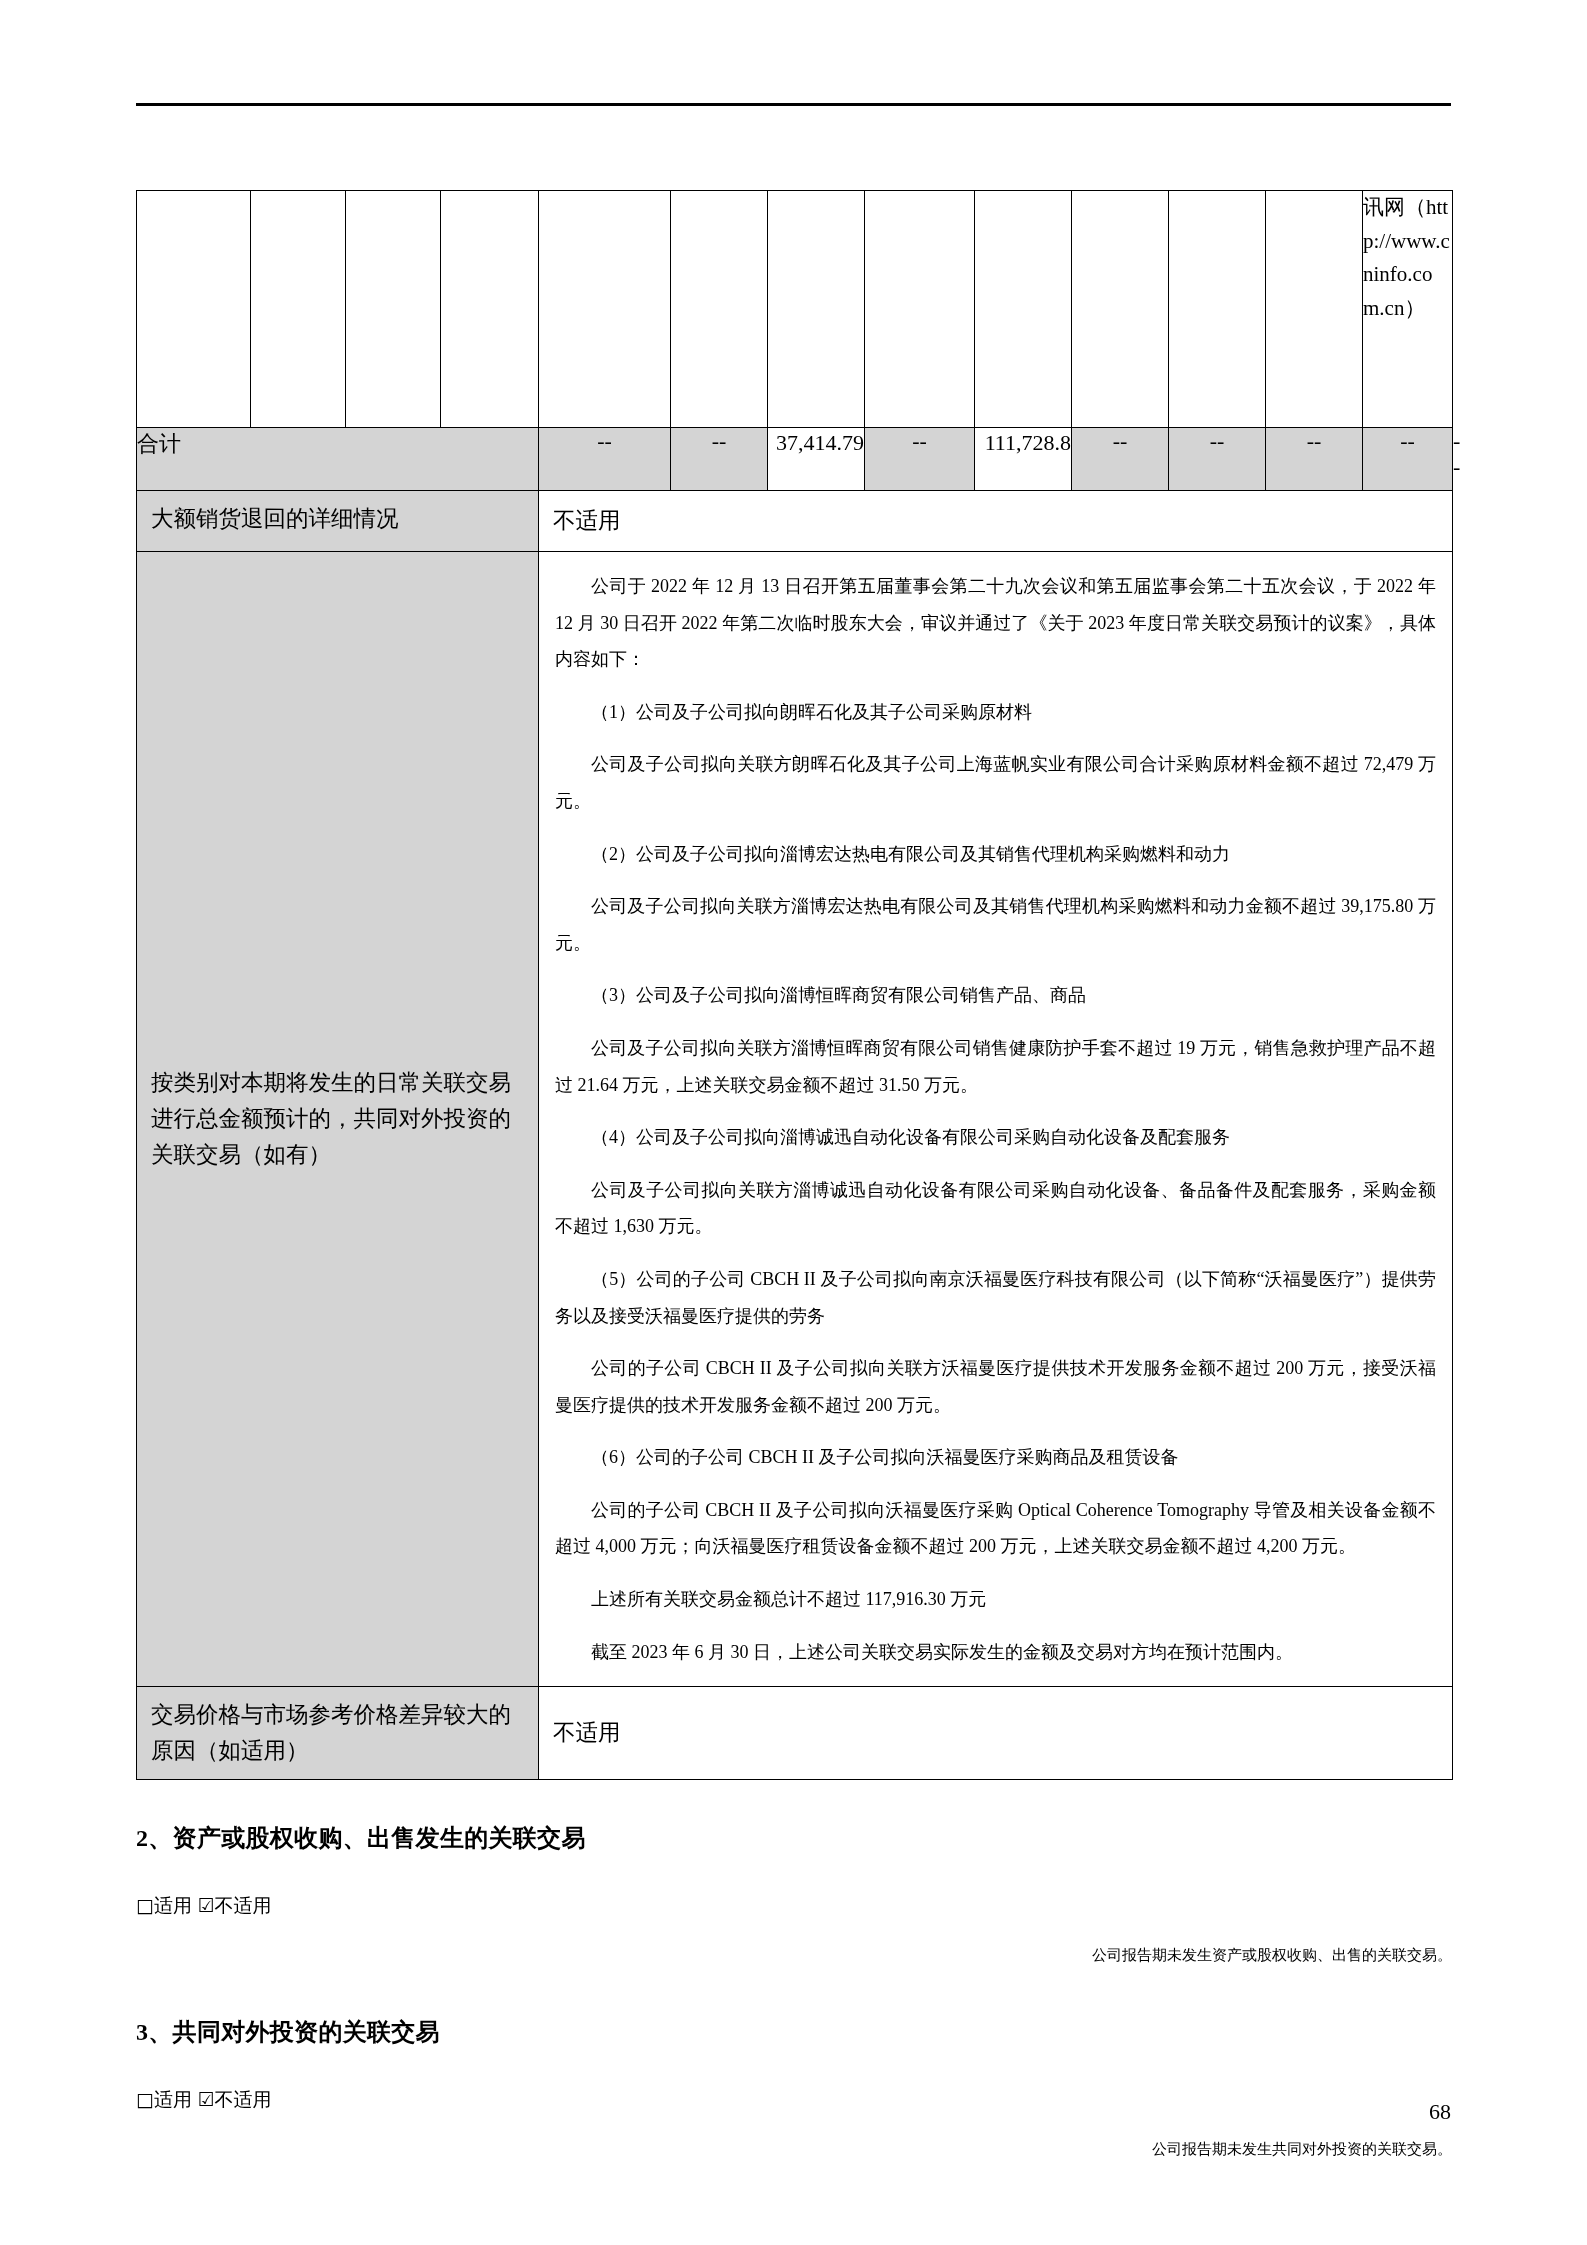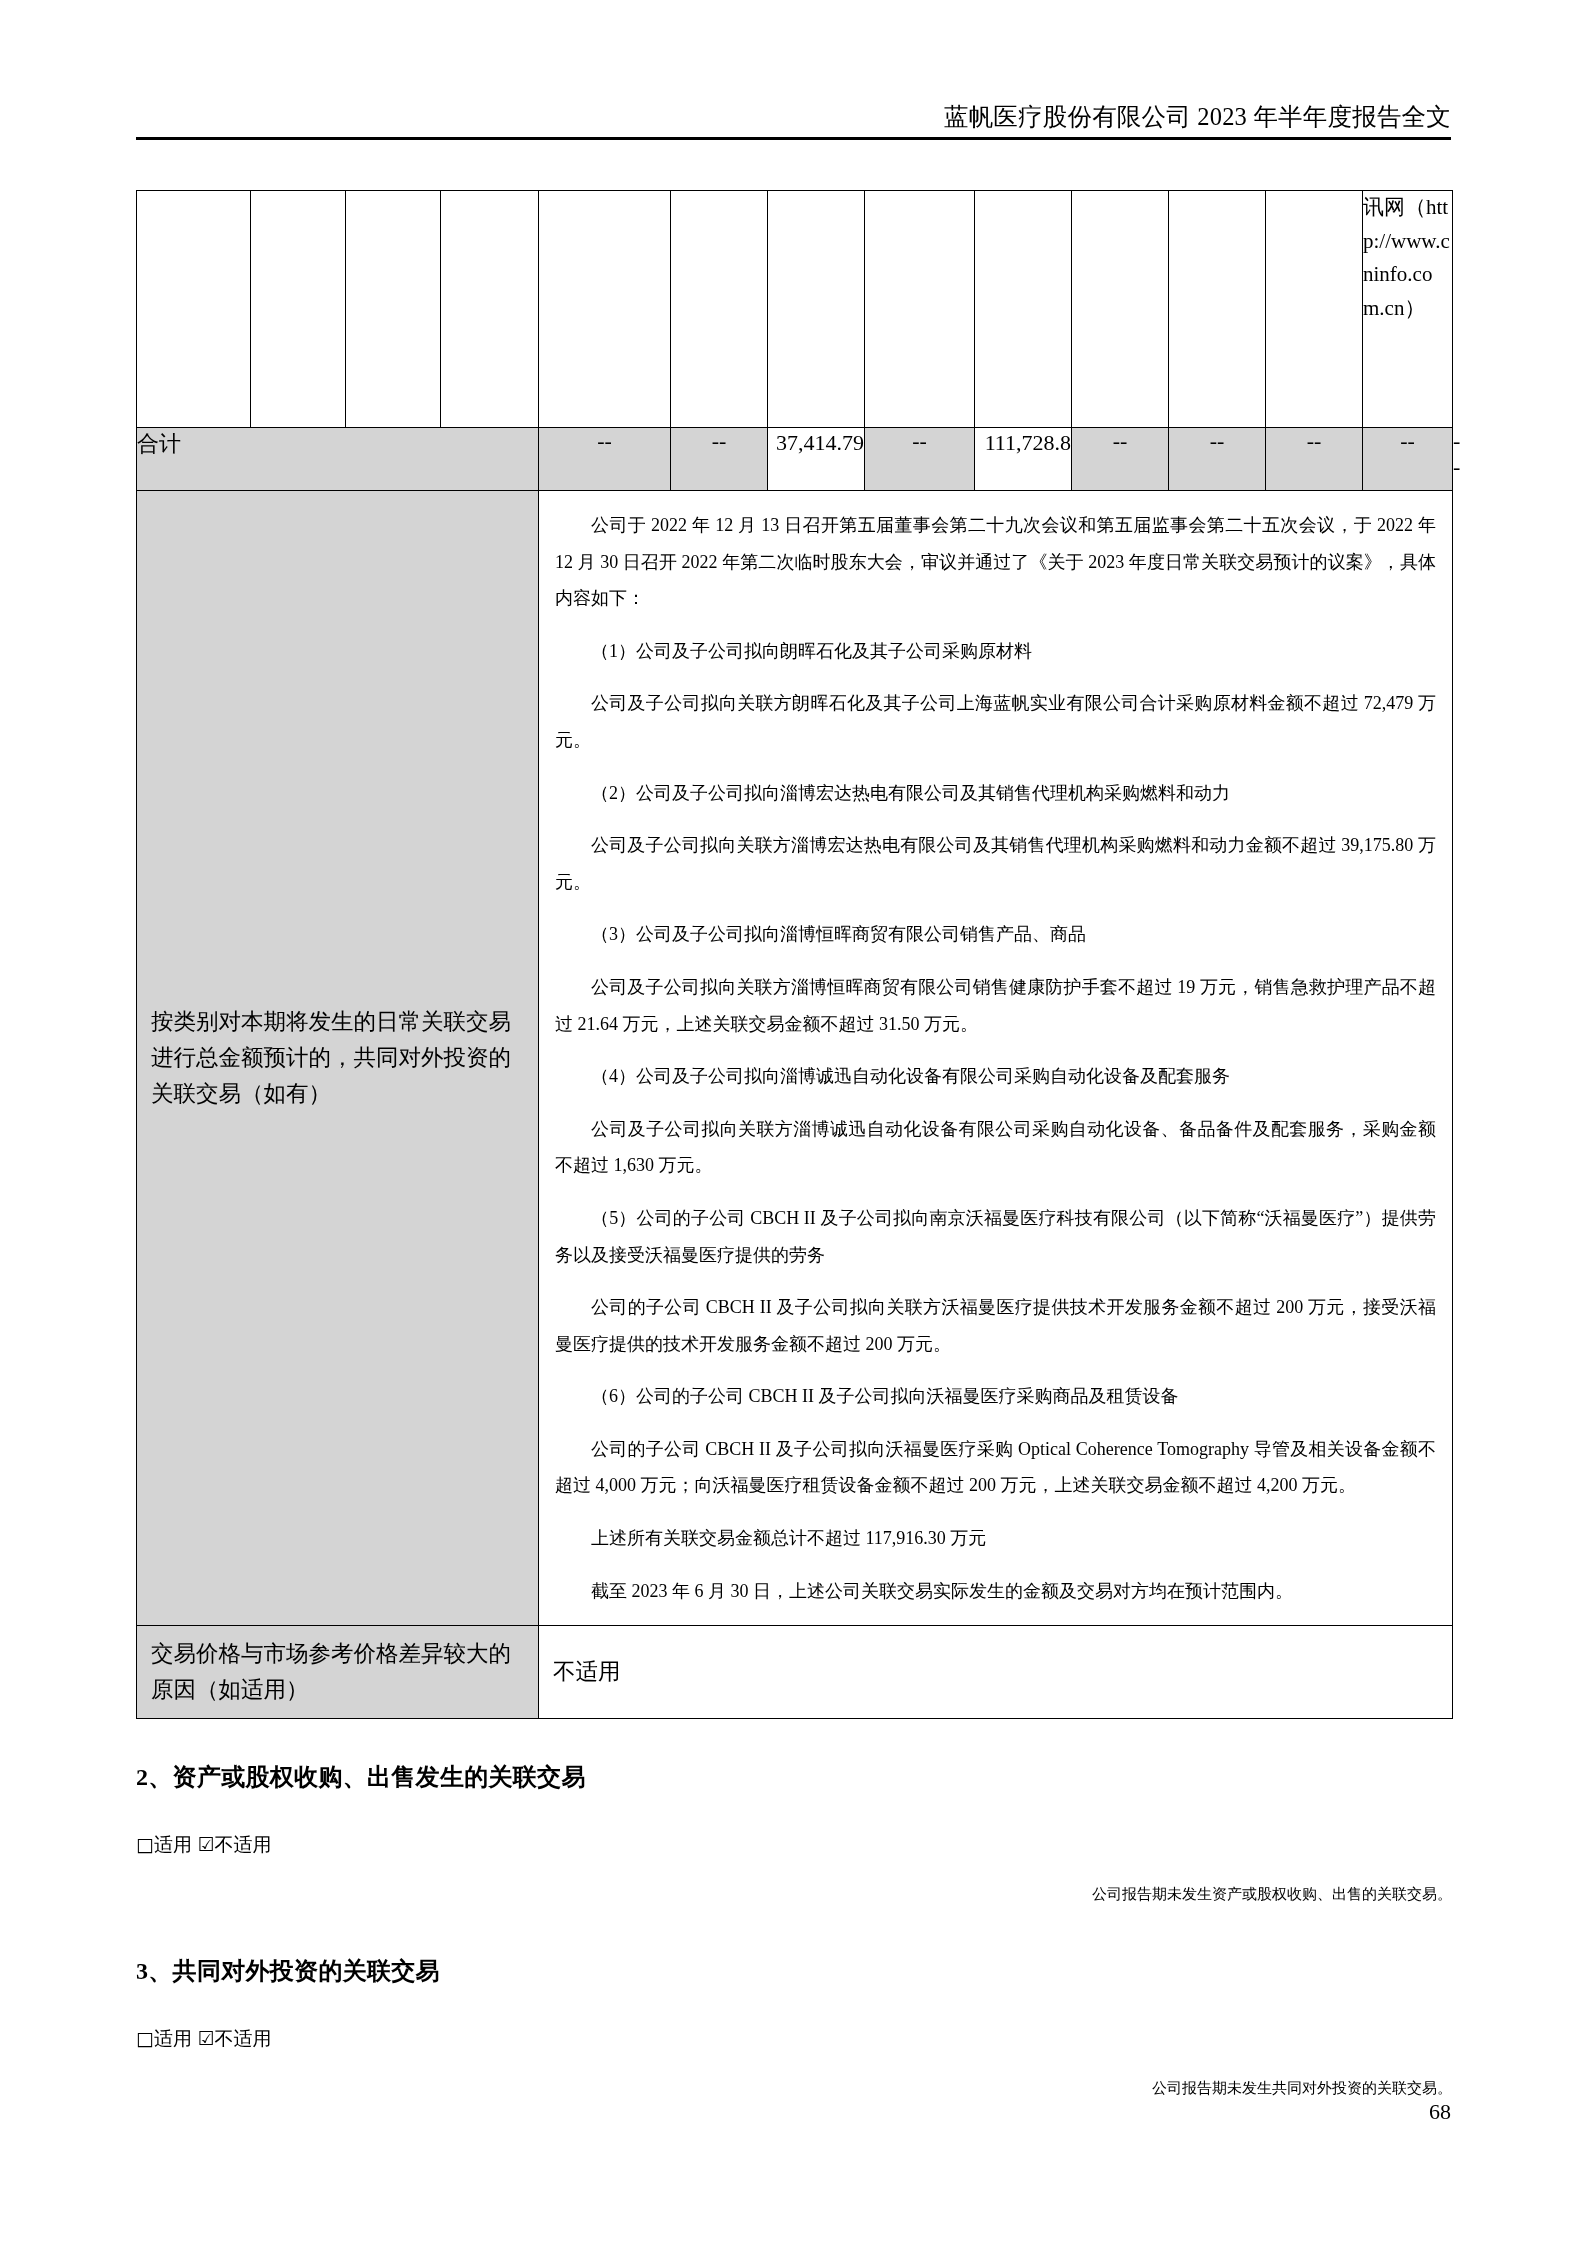--- a/index.html
+++ b/index.html
@@ -165,21 +165,20 @@
     font-size: 22px;
     line-height: 30px;
   }
 </style>
 </head>
 <body>
 
 <div class="page">
 
   <div class="header-area">
-    <div class="header-text">蓝帆医疗股份有限公司 2023 年半年度报告全文</div>
     <div class="header-rule"></div>
   </div>
 
   <div class="content">
 
     <table class="doc-table">
       <colgroup>
         <col style="width:114px">
         <col style="width:95px">
         <col style="width:95px">
@@ -219,20 +218,28 @@
         <td class="cell-num white">37,414.79</td>
         <td class="cell-dash">--</td>
         <td class="cell-num white">111,728.8</td>
         <td class="cell-dash">--</td>
         <td class="cell-dash">--</td>
         <td class="cell-dash">--</td>
         <td class="cell-dash">--</td>
         <td class="cell-dash">--</td>
       </tr>
 
+      <tr>
+        <td colspan="4" class="shade">
+          <div class="label-text">大额销货退回的详细情况</div>
+        </td>
+        <td colspan="9" class="plain">
+          <div class="value-text">不适用</div>
+        </td>
+      </tr>
 
       <tr>
         <td colspan="4" class="shade" style="vertical-align:middle">
           <div class="label-text">按类别对本期将发生的日常关联交易进行总金额预计的，共同对外投资的关联交易（如有）</div>
         </td>
         <td colspan="9" class="plain para-cell">
           <p class="para indent">公司于 2022 年 12 月 13 日召开第五届董事会第二十九次会议和第五届监事会第二十五次会议，于 2022 年 12 月 30 日召开 2022 年第二次临时股东大会，审议并通过了《关于 2023 年度日常关联交易预计的议案》，具体内容如下：</p>
           <p class="para indent">（1）公司及子公司拟向朗晖石化及其子公司采购原材料</p>
           <p class="para indent">公司及子公司拟向关联方朗晖石化及其子公司上海蓝帆实业有限公司合计采购原材料金额不超过 72,479 万元。</p>
           <p class="para indent">（2）公司及子公司拟向淄博宏达热电有限公司及其销售代理机构采购燃料和动力</p>

